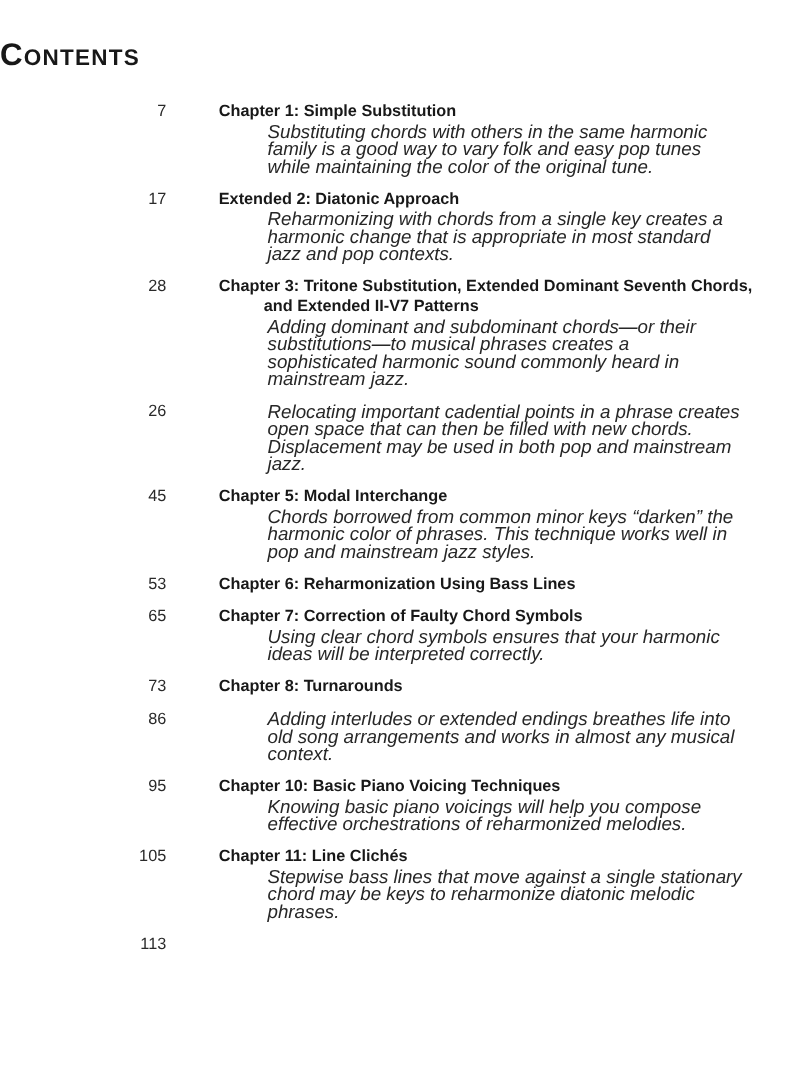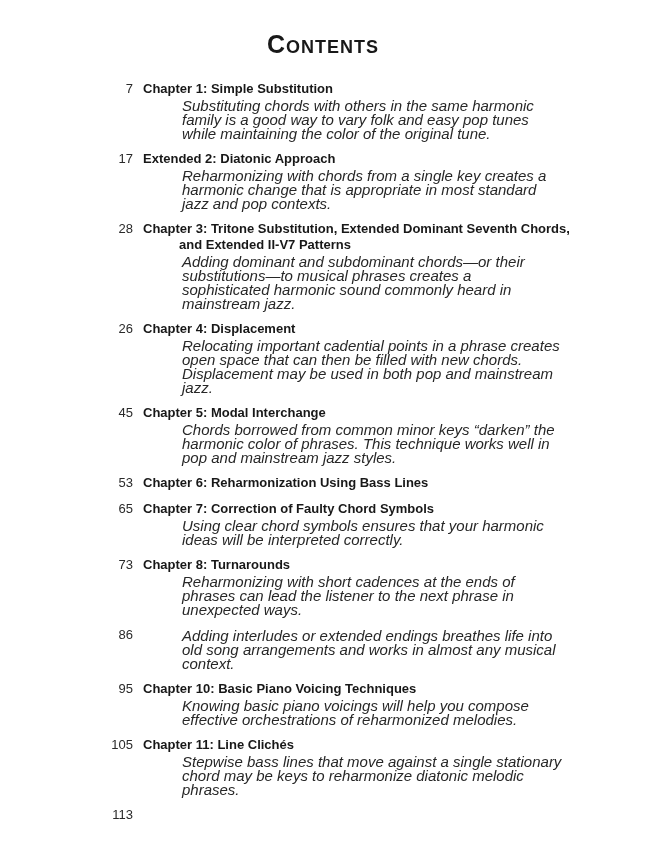--- a/index.html
+++ b/index.html
@@ -14,21 +14,21 @@
     font-family: "Liberation Sans", sans-serif;
     color: #1f1f1f;
   }
   .page {
     width: 646px;
     height: 864px;
     position: relative;
   }
   .page-title {
     margin: 30px 0 0 0;
-    text-align: center;
+    text-align: left;
     font-size: 25px;
     font-weight: bold;
     font-variant: small-caps;
     letter-spacing: 1px;
     color: #181818;
   }
   .toc {
     margin: 22px 0 0 95px;
   }
   .entry {
@@ -39,20 +39,21 @@
     flex: none;
     width: 38px;
     text-align: right;
     padding-right: 10px;
     font-size: 13px;
     line-height: 16px;
     color: #2a2a2a;
   }
   .entry-body {
     width: 430px;
+    margin-left: 32px;
   }
   .chapter-title {
     font-size: 13px;
     font-weight: bold;
     line-height: 16px;
     padding-left: 36px;
     text-indent: -36px;
     color: #181818;
   }
   .chapter-desc {
@@ -90,21 +91,20 @@
     <div class="num">28</div>
     <div class="entry-body">
       <div class="chapter-title">Chapter 3: Tritone Substitution, Extended Dominant Seventh Chords, and Extended II-V7 Patterns</div>
       <div class="chapter-desc">Adding dominant and subdominant chords—or their substitutions—to musical phrases creates a sophisticated harmonic sound commonly heard in mainstream jazz.</div>
     </div>
   </div>
 
   <div class="entry">
     <div class="num">26</div>
     <div class="entry-body">
-      <div class="chapter-title">Chapter 4: Displacement</div>
       <div class="chapter-desc">Relocating important cadential points in a phrase creates open space that can then be filled with new chords. Displacement may be used in both pop and mainstream jazz.</div>
     </div>
   </div>
 
   <div class="entry">
     <div class="num">45</div>
     <div class="entry-body">
       <div class="chapter-title">Chapter 5: Modal Interchange</div>
       <div class="chapter-desc">Chords borrowed from common minor keys “darken” the harmonic color of phrases. This technique works well in pop and mainstream jazz styles.</div>
     </div>
@@ -122,21 +122,20 @@
     <div class="entry-body">
       <div class="chapter-title">Chapter 7: Correction of Faulty Chord Symbols</div>
       <div class="chapter-desc">Using clear chord symbols ensures that your harmonic ideas will be interpreted correctly.</div>
     </div>
   </div>
 
   <div class="entry">
     <div class="num">73</div>
     <div class="entry-body">
       <div class="chapter-title">Chapter 8: Turnarounds</div>
-      <div class="chapter-desc">Reharmonizing with short cadences at the ends of phrases can lead the listener to the next phrase in unexpected ways.</div>
     </div>
   </div>
 
   <div class="entry">
     <div class="num">86</div>
     <div class="entry-body">
       <div class="chapter-desc">Adding interludes or extended endings breathes life into old song arrangements and works in almost any musical context.</div>
     </div>
   </div>
 

